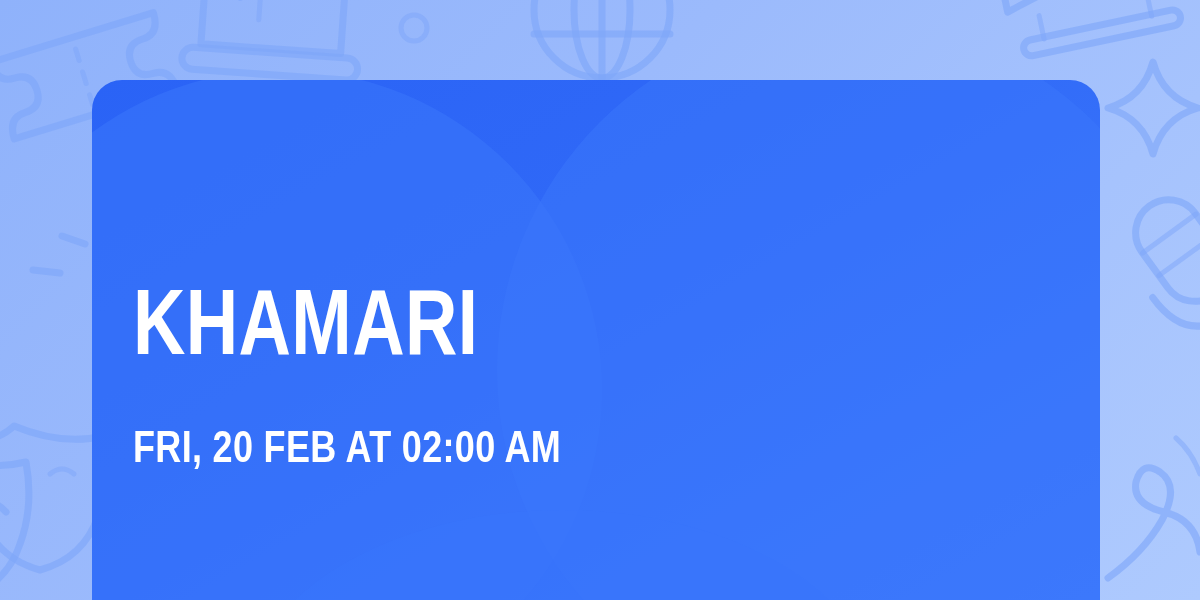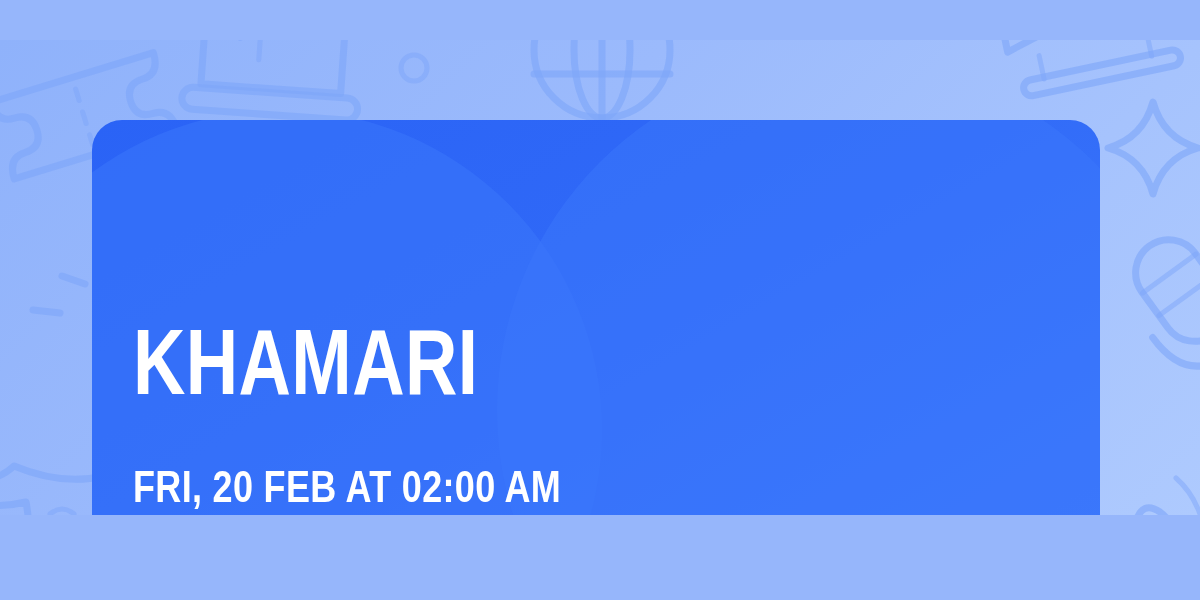--- a/index.html
+++ b/index.html
@@ -10,23 +10,22 @@
     overflow: hidden;
   }
   body {
     font-family: "Liberation Sans", sans-serif;
     background: #96b6fb;
   }
 
   #stage {
     position: relative;
     width: 1200px;
-    height: 475px;
+    height: 600px;
     overflow: hidden;
-    margin-top: 40px;
   }
 
   
   #bg-layer {
     position: absolute;
     inset: 0;
     background: linear-gradient(135deg, #8fb2fb 0%, #9bbafc 40%, #a6c3fd 72%, #aecafe 100%);
   }
 
   #bg-pattern {

